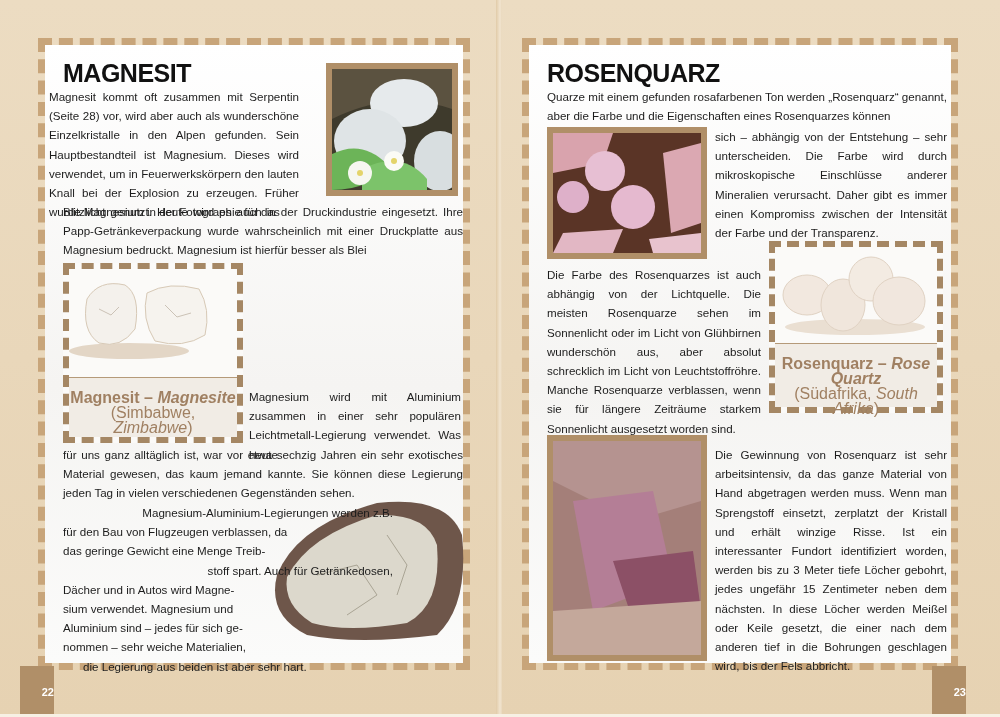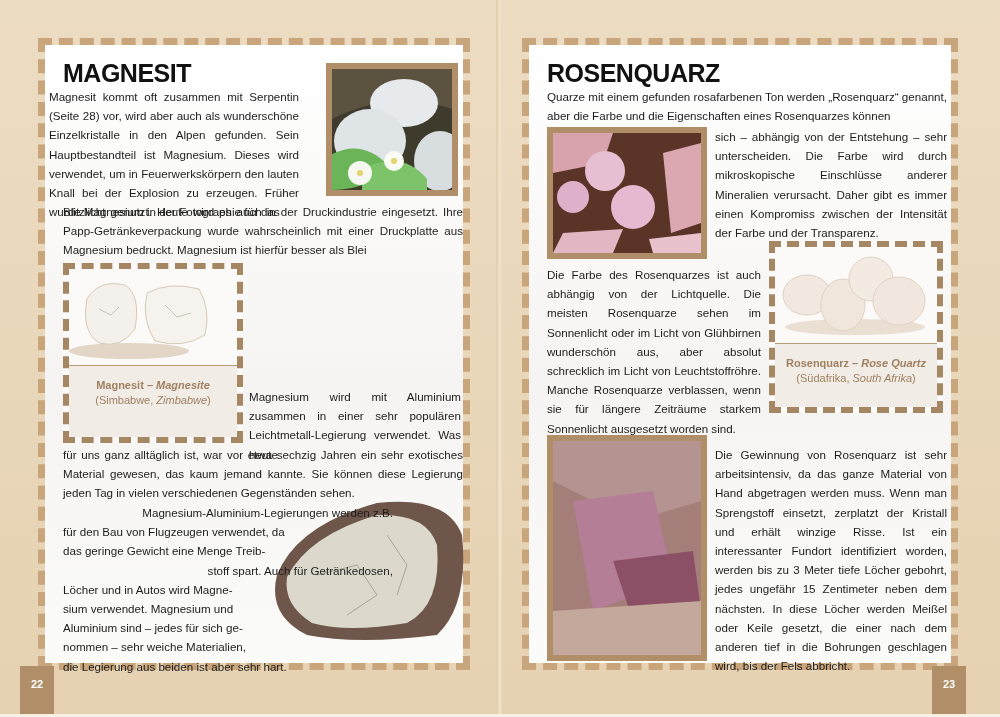--- a/index.html
+++ b/index.html
@@ -42,28 +42,28 @@
 
   .photo {
     position: absolute; border: 6px solid #b08f68; overflow: hidden;
   }
   .specimen {
     position: absolute; border: 6px dashed #a58764; background: #fbfaf8;
   }
   .specimen .img { position:absolute; left:0; right:0; top:0; }
   .specimen .cap {
     position:absolute; left:0; right:0; bottom:0; border-top:1px solid #b59a79;
-    background:#f1ece5; text-align:center; font-size:11px; line-height:15px;
+    background:#f1ece5; text-align:center; font-size:16px; line-height:15px;
     color:#a08062; padding-top:12px;
   }
   .cap b { font-weight: bold; }
   .cap i { font-style: italic; }
   .pgnum {
     position:absolute; bottom:0; width:34px; height:51px; background:#b08f68;
-    color:#fff; font-weight:bold; font-size:11px; padding-top:12px; text-align:center;
+    color:#fff; font-weight:bold; font-size:11px; padding-top:20px; text-align:right;
   }
   .pgnum.l { left: 20px; }
   .pgnum.r { left: 430px; }
 </style>
 </head>
 <body>
 
 <div class="page left">
   <div class="frame">
     <div class="panel">
@@ -91,48 +91,48 @@
       <div class="specimen" style="left:18px;top:218px;width:180px;height:180px;">
         <div class="img" style="height:96px;">
           <svg width="168" height="96" viewBox="0 0 168 96">
             <ellipse cx="60" cy="82" rx="60" ry="8" fill="#e3d6c6"></ellipse>
             <path d="M18 30 Q30 10 56 16 Q72 26 66 60 Q52 80 30 74 Q12 62 18 30 Z" fill="#f4f1ec" stroke="#d7c9b6"></path>
             <path d="M78 24 Q100 12 130 20 Q142 40 136 66 Q114 80 86 72 Q72 50 78 24 Z" fill="#f6f3ee" stroke="#d7c9b6"></path>
             <path d="M30 40 L42 46 L50 38" stroke="#cbc2b6" fill="none"></path>
             <path d="M96 36 L108 48 L122 44" stroke="#cbc2b6" fill="none"></path>
           </svg>
         </div>
-        <div class="cap" style="height:72px;">
+        <div class="cap" style="height:60px;">
           <div><b>Magnesit</b><b> – </b><b><i>Magnesite</i></b></div>
           <div><span>(Simbabwe, </span><i>Zimbabwe</i><span>)</span></div>
         </div>
       </div>
 
       <div class="txt" style="left:204px;top:342px;width:212px;">Magnesium wird mit Aluminium zusammen in einer sehr populären Leichtmetall-Legierung verwendet. Was heute</div>
       <div class="txt" style="left:18px;top:400px;width:400px;">für uns ganz alltäglich ist, war vor etwa sechzig Jahren ein sehr exotisches Material gewesen, das kaum jemand kannte. Sie können diese Legierung jeden Tag in vielen verschiedenen Gegenständen sehen.</div>
 
       <div style="position:absolute;left:212px;top:450px;width:210px;height:150px;">
         <svg width="210" height="150" viewBox="0 0 210 150">
           <path d="M20 80 Q40 30 120 8 Q190 0 205 40 Q212 110 180 140 Q100 150 50 140 Q10 120 20 80 Z" fill="#6e564a"></path>
           <path d="M30 82 Q52 40 120 20 Q170 18 180 50 Q185 110 150 128 Q90 138 55 128 Q26 110 30 82 Z" fill="#dcd8cc"></path>
           <path d="M60 80 L100 70 L120 100 L90 120" stroke="#a9a494" fill="none"></path>
           <path d="M130 40 L150 70 L140 100" stroke="#a9a494" fill="none"></path>
         </svg>
       </div>
 
       <div style="position:absolute;left:18px;top:458px;width:330px;">
         <div class="txt" style="position:relative;text-align:right;">Magnesium-Aluminium-Legierungen werden z.B.</div>
-        <div class="txt" style="position:relative;text-align:left;">für den Bau von Flugzeugen verwendet, da</div>
+        <div class="txt" style="position:relative;text-align:left;">für den Bau von Flugzeugen verblassen, da</div>
         <div class="txt" style="position:relative;text-align:left;">das geringe Gewicht eine Menge Treib-</div>
         <div class="txt" style="position:relative;text-align:right;">stoff spart. Auch für Getränkedosen,</div>
-        <div class="txt" style="position:relative;text-align:left;">Löcher und in Autos wird Magne-</div>
+        <div class="txt" style="position:relative;text-align:left;">Dächer und in Autos wird Magne-</div>
         <div class="txt" style="position:relative;text-align:left;">sium verwendet. Magnesium und</div>
         <div class="txt" style="position:relative;text-align:left;">Aluminium sind – jedes für sich ge-</div>
         <div class="txt" style="position:relative;text-align:left;">nommen – sehr weiche Materialien,</div>
-        <div class="txt" style="position:relative;text-align:left;">die Legierung aus beiden ist aber sehr hart.</div>
+        <div class="txt" style="position:relative;text-align:left;margin-left:20px;">die Legierung aus beiden ist aber sehr hart.</div>
       </div>
     </div>
   </div>
   <div class="pgnum l">22</div>
 </div>
 
 <div class="gutter"></div>
 
 <div class="page right">
   <div class="frame">

